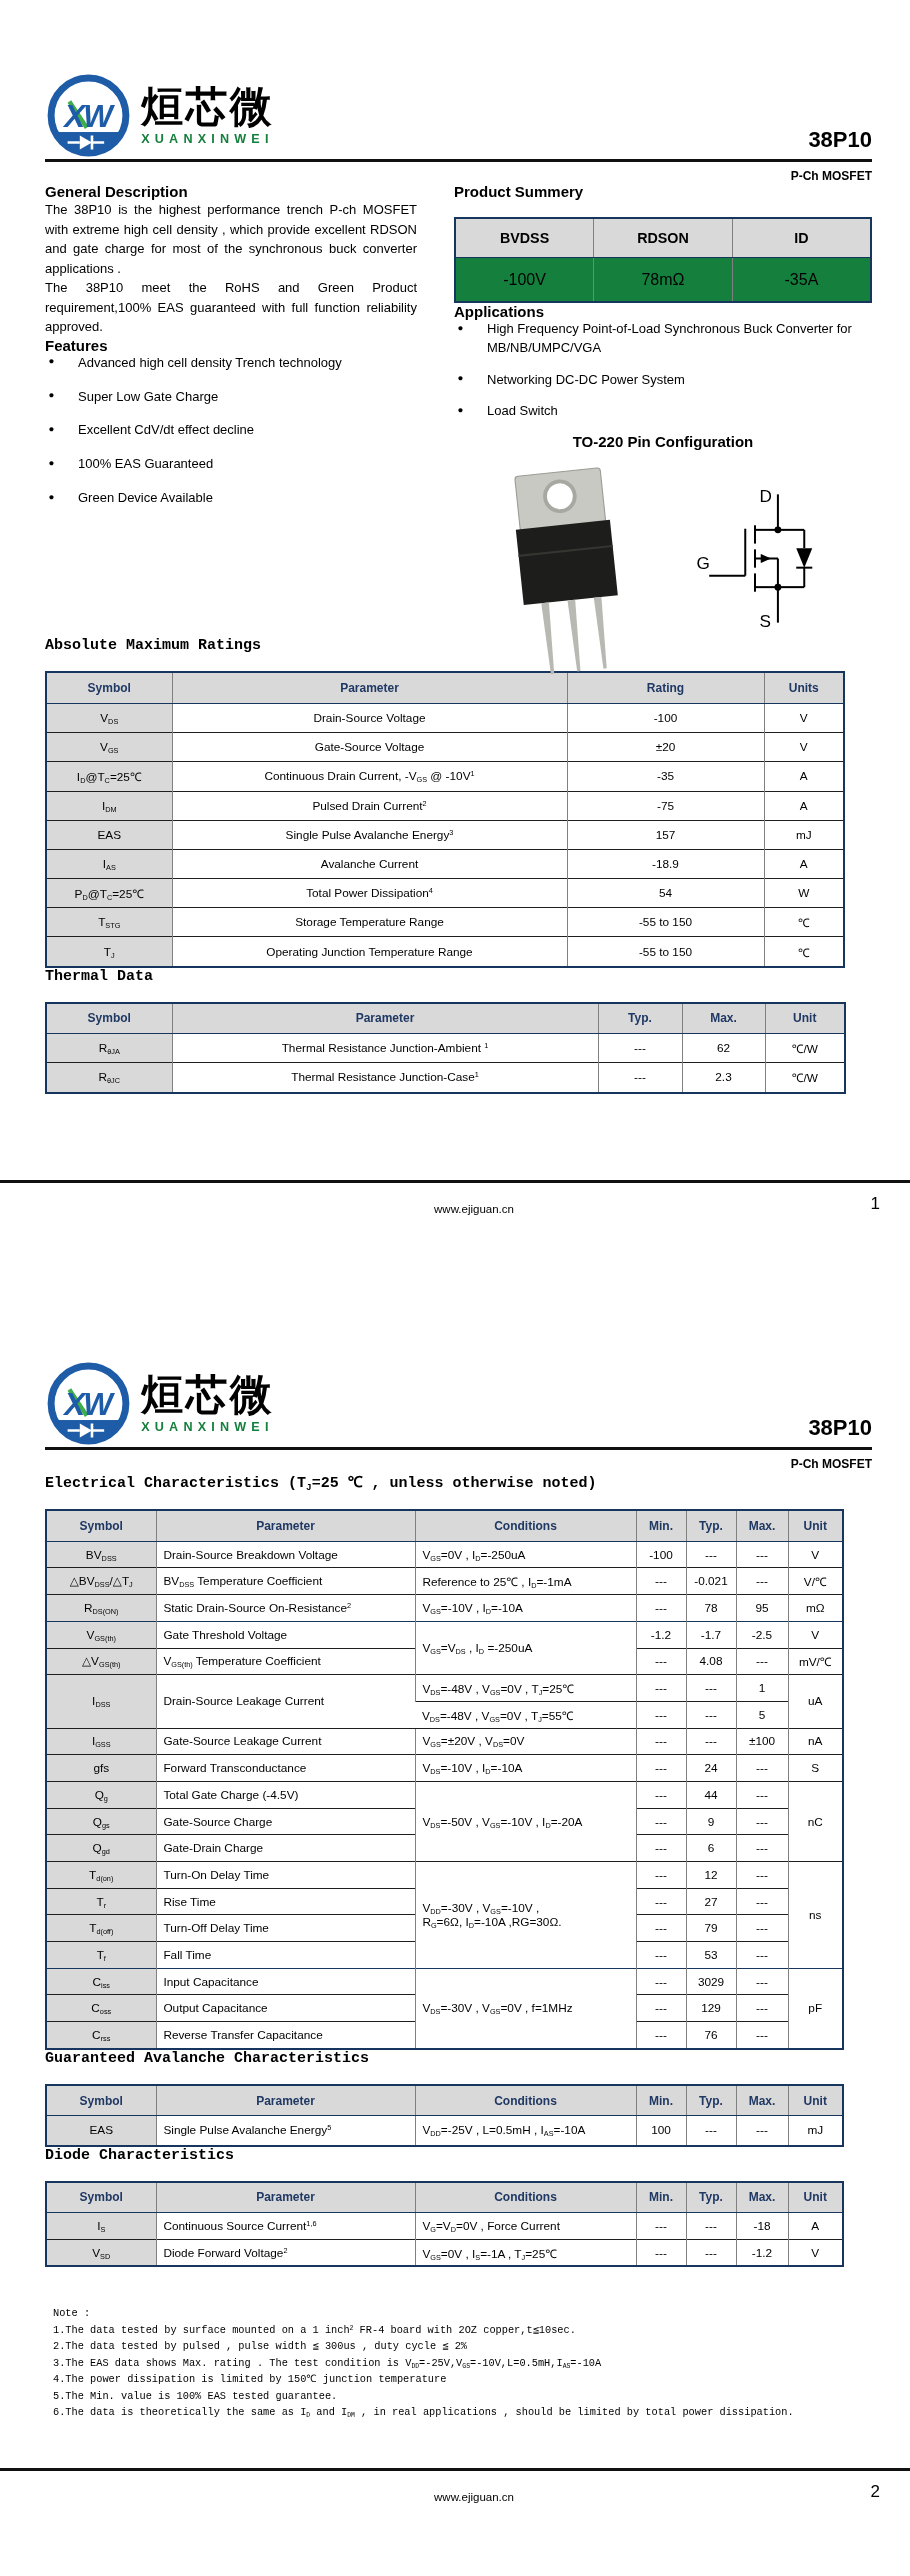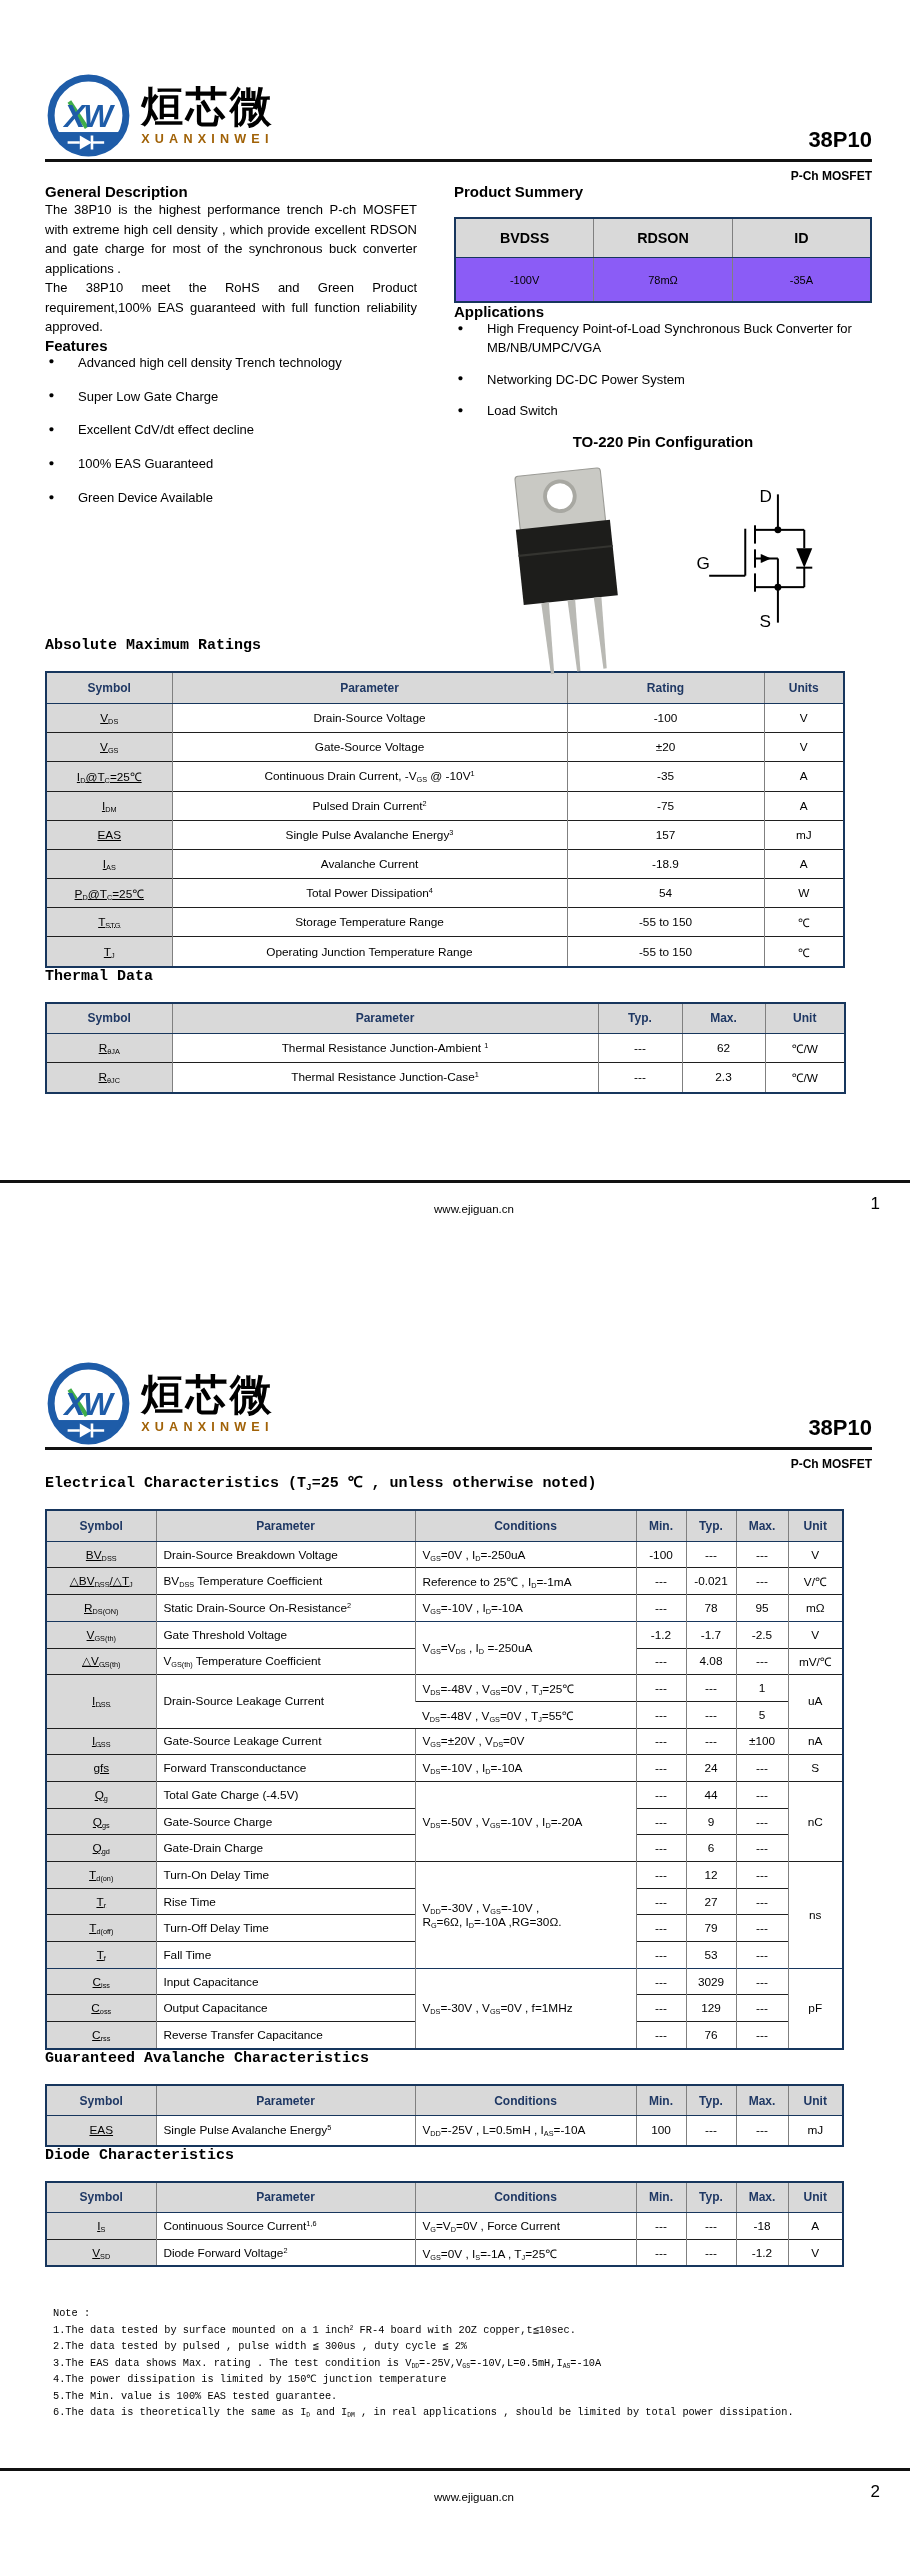--- a/index.html
+++ b/index.html
@@ -4,21 +4,21 @@
 <style>
   html,body{margin:0;padding:0;background:#fff;}
   body{width:910px;font-family:"Liberation Sans",sans-serif;color:#000;}
   .page{position:relative;width:910px;height:1288px;background:#fff;overflow:hidden;}
   .content{padding:0 38px 0 45px;}
   
   .hdr{display:flex;justify-content:space-between;align-items:flex-end;padding-top:72px;}
   .logo-wrap{display:flex;align-items:center;gap:9.2px;}
   .logo-svg{width:87px;height:87px;}
   .brand-cn{font-size:42px;font-weight:bold;line-height:1.05;letter-spacing:2.3px;}
-  .brand-en{font-size:12.6px;color:#a16207;letter-spacing:5.2px;margin-top:2.3px;font-weight:bold;}
+  .brand-en{font-size:12.6px;color:#15803d;letter-spacing:5.2px;margin-top:2.3px;font-weight:bold;}
   .part-no{font-size:22px;font-weight:bold;padding-bottom:5.7px;}
   .hdr-rule{height:3.4px;background:#111;margin-top:0px;}
   .subtitle{text-align:right;font-weight:bold;font-size:12px;margin-top:6.9px;}
   
   .cols{display:flex;gap:37px;}
   .col-l{width:372px;flex:none;}
   .col-r{flex:1;min-width:0;}
   h3.sec{font-size:15px;font-weight:bold;margin:0;}
   p.desc{font-size:13px;line-height:1.5;text-align:justify;margin:0;}
   .gd-p1{margin-top:29px;}
@@ -27,36 +27,36 @@
   ul.blist{list-style:none;margin:0;padding:0;font-size:13px;}
   ul.blist li{position:relative;padding-left:33px;line-height:1.45;}
   ul.blist li::before{content:"●";position:absolute;left:3.4px;top:0.6px;font-size:9.8px;}
   .feat-list{margin-top:19.5px;}
   .feat-list li{margin-bottom:15px;}
   .app-list{margin-top:20.7px;}
   .app-list li{margin-bottom:12.6px;}
   
   .ps-table{width:100%;border-collapse:collapse;margin-top:17px;border:2.3px solid #17365D;table-layout:fixed;}
   .ps-table th{background:#D9D9D9;font-size:14.3px;font-weight:bold;height:36px;border-bottom:1.7px solid #17365D;color:#000;}
-  .ps-table td{font-size:11px;text-align:center;height:41px;background:#8b5cf6;}
+  .ps-table td{font-size:16px;text-align:center;height:41px;background:#15803d;}
   .ps-table th + th, .ps-table td + td{border-left:1.1px solid #808080;}
   .ps-title{margin-top:24px;}
   .app-title{margin-top:23px;}
   .pc-title{margin-top:19.5px;text-align:center;}
   
   .pin-row{display:flex;align-items:flex-start;margin-top:15px;height:172px;overflow:visible;}
   .pkg-svg{width:132px;height:213px;margin-left:50px;transform:rotate(-6deg);}
   .sym-svg{width:126px;height:155px;margin-left:56px;margin-top:16px;}
   
   .tbl-wrap{margin-top:17px;}
   .dt{border-collapse:collapse;width:799px;border:2.3px solid #17365D;table-layout:fixed;}
   .dt th{background:#D9D9D9;color:#1F3864;font-size:12px;font-weight:bold;height:27.5px;border-bottom:1.7px solid #17365D;}
   .dt td{font-size:11.8px;text-align:center;height:23.5px;border-top:1.1px solid #1f1f1f;background:#fff;padding:1.1px 3.4px;}
   .dt th + th, .dt td + td{border-left:1.1px solid #808080;}
-  .dt td.sym{background:#D9D9D9;text-decoration:underline;}
+  .dt td.sym{background:#D9D9D9;}
   .dt td.lft{text-align:left;padding-left:6.9px;}
   .dt td.cnd{text-align:left;padding-left:6.9px;white-space:pre-line;}
   .dt tr.gs td{border-top:1.7px solid #17365D;}
   .amr-title{margin-top:30px;}
   .th-title{margin-top:50px;}
   .sec-indent{margin-left:8px;font-family:Liberation Mono, monospace;}
   .tall td{height:26px;}
   
   .ec-title{margin-top:25px;font-size:14.3px;}
   .gac-title{margin-top:67px;}

